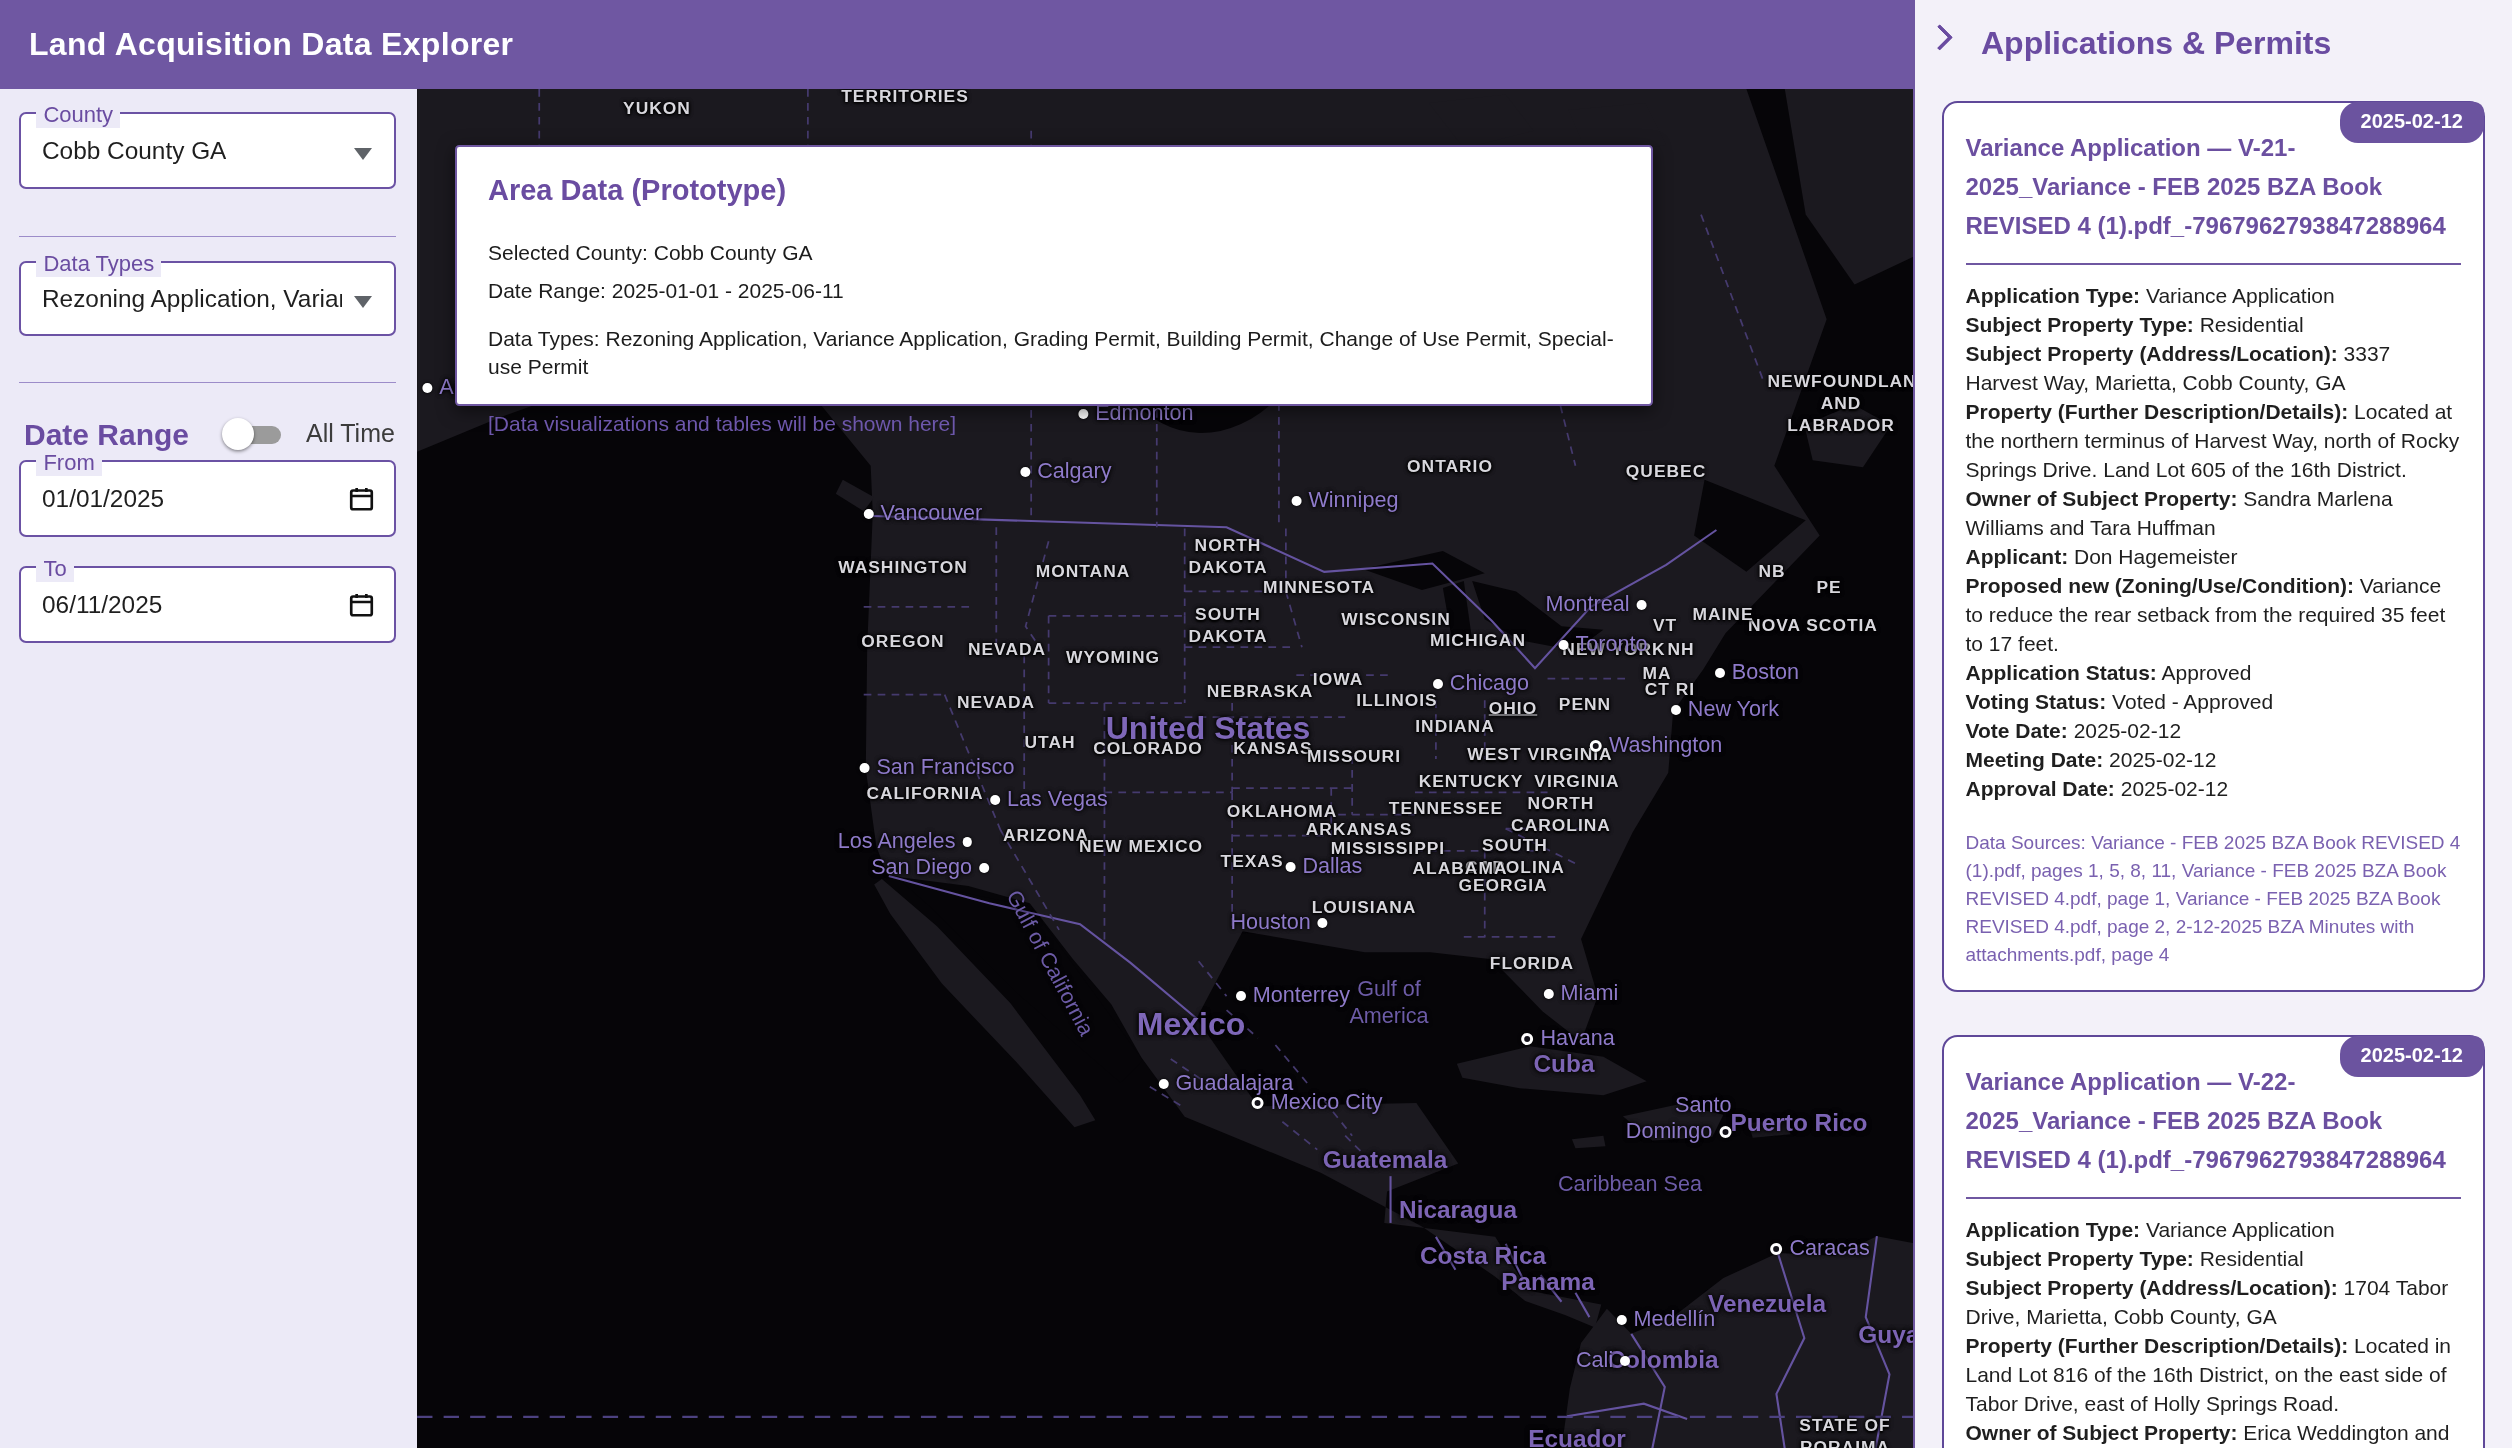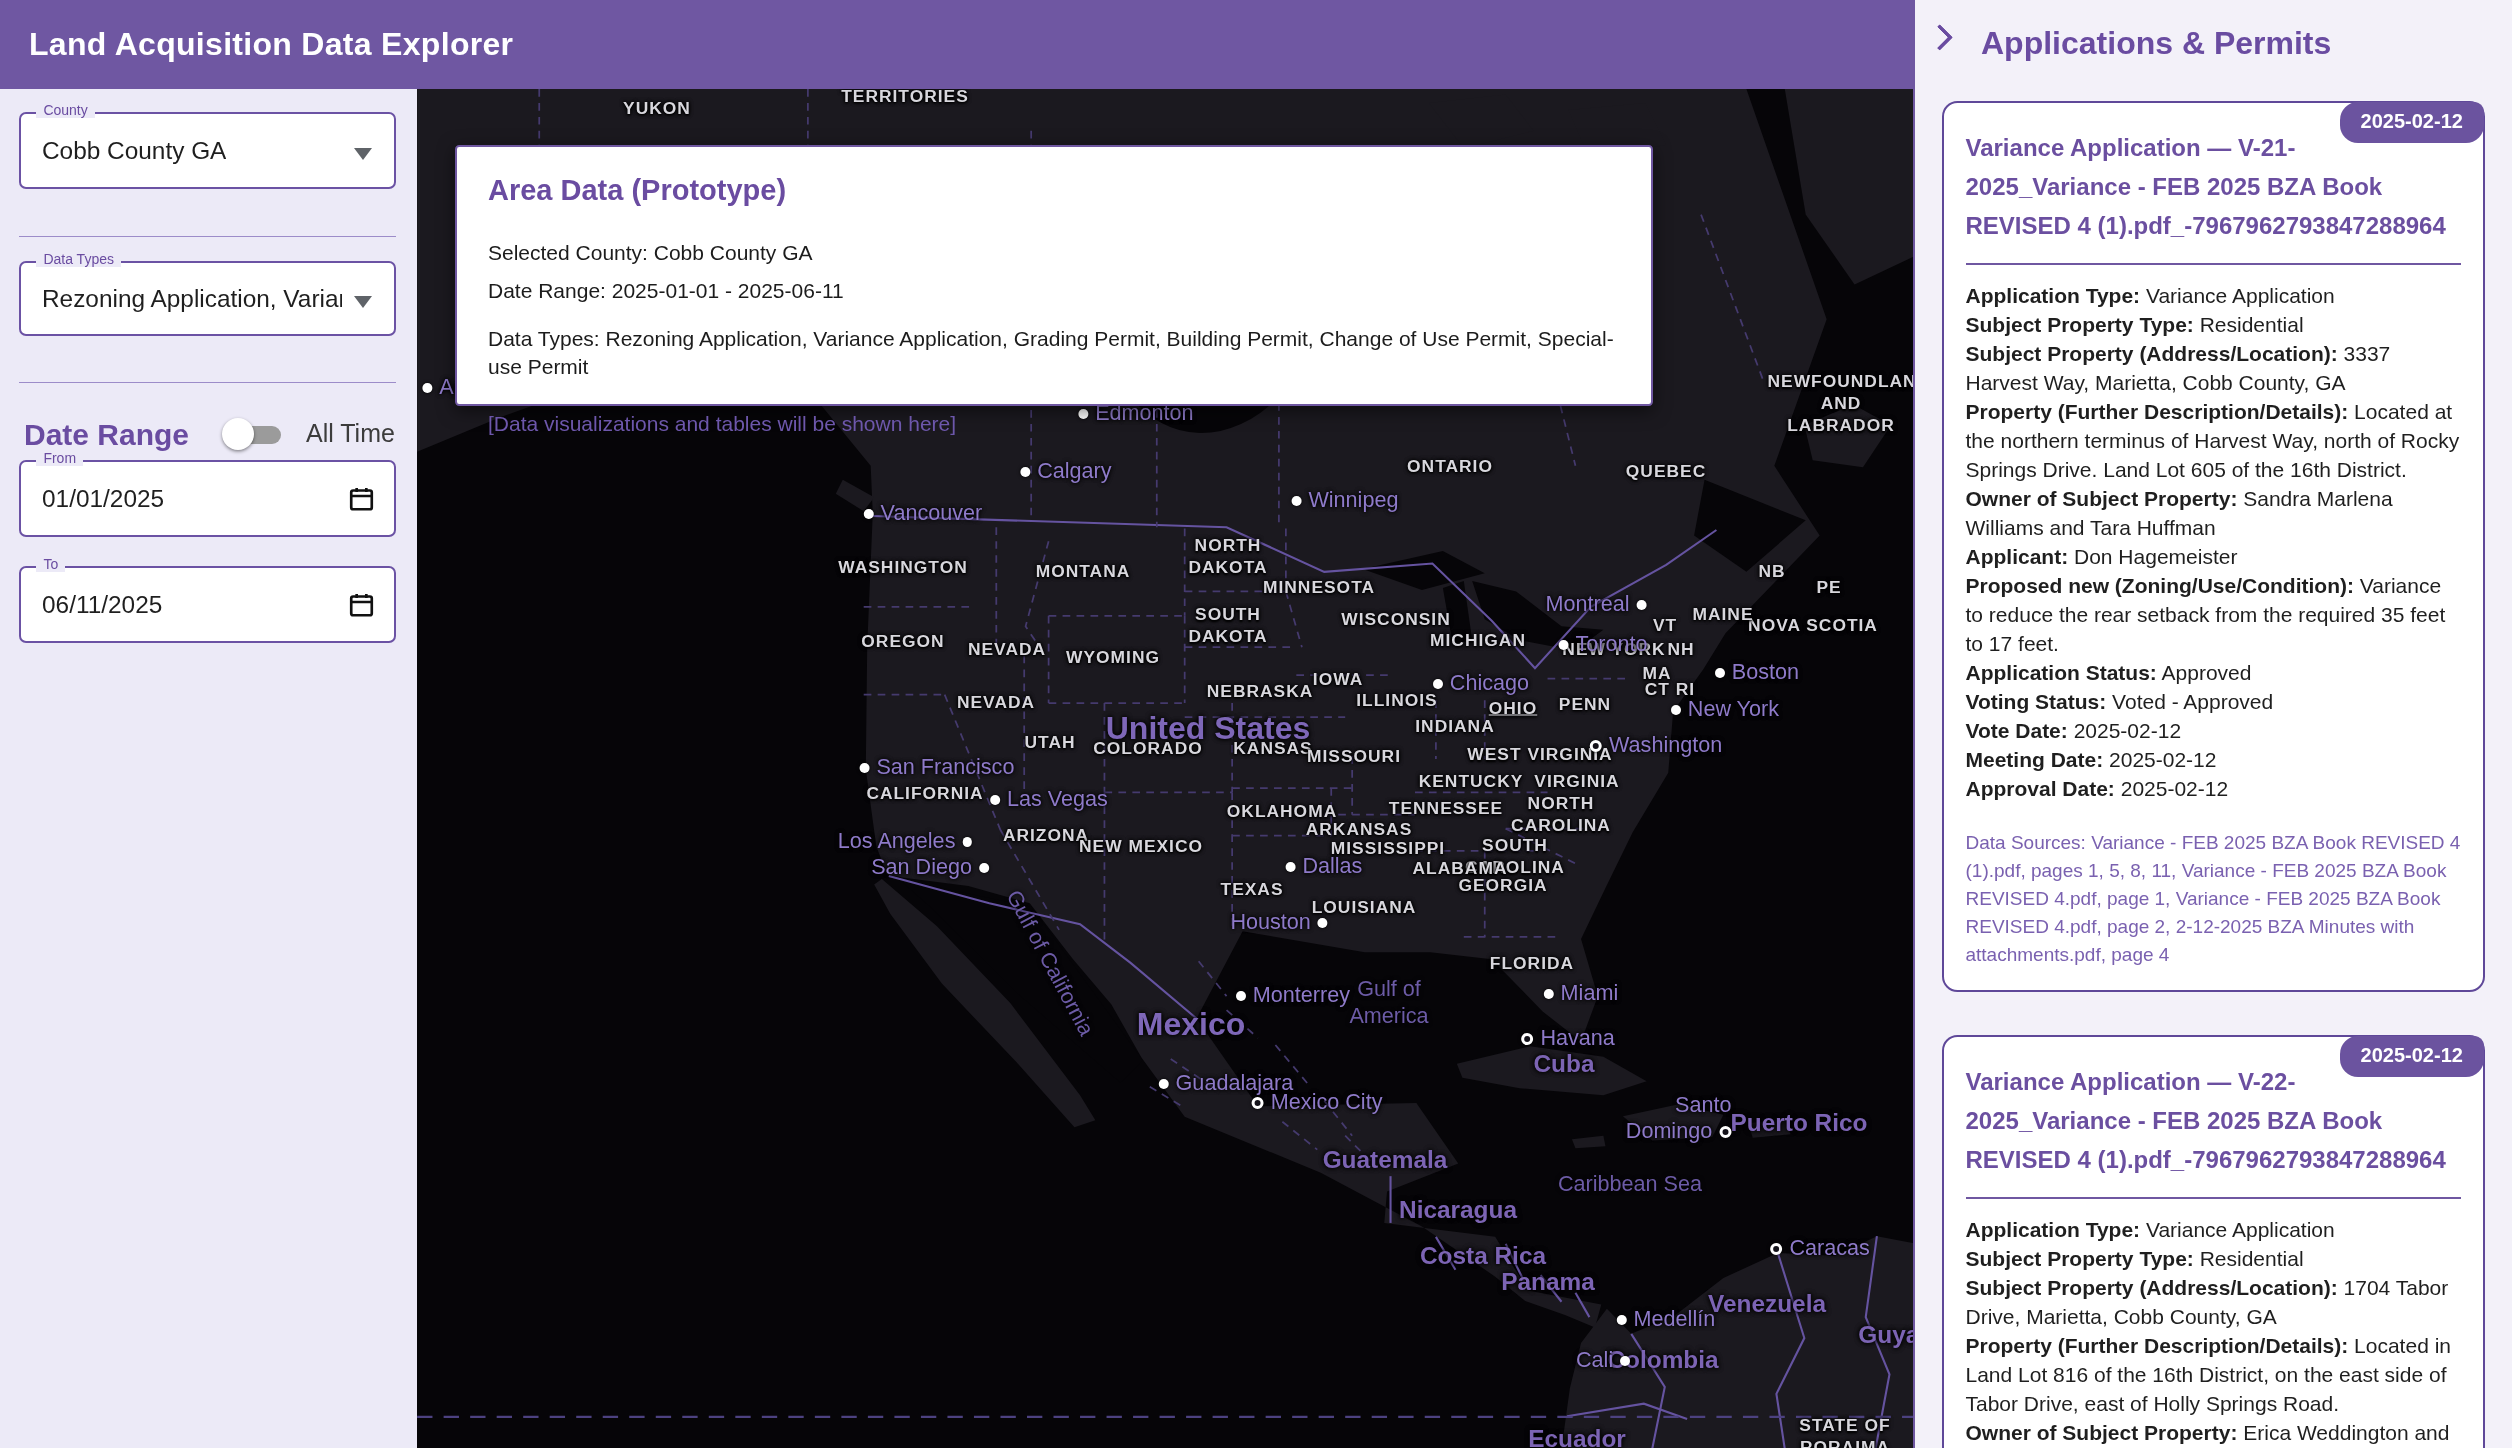--- a/index.html
+++ b/index.html
@@ -9,21 +9,21 @@
   
   .header{position:absolute;left:0;top:0;width:1913px;height:89px;background:#6f57a2;
     display:flex;align-items:center;z-index:10;}
   .header h1{color:#fff;font-size:32px;font-weight:700;margin:0 0 0 29px;letter-spacing:0.3px;}
 
   
   .sidebar{position:absolute;left:0;top:89px;width:417px;height:1360px;background:#eceaf7;z-index:9;}
   .field{position:absolute;left:19px;width:377px;background:#fff;border:2.1px solid #6b52a4;
     border-radius:7px;box-sizing:border-box;}
   .field .legend{position:absolute;top:-12px;left:15.4px;background:#eceaf7;padding:0 7px;
-    color:#6a4ca1;font-size:14px;}
+    color:#6a4ca1;font-size:22px;}
   .field .val{position:absolute;left:21px;top:50%;transform:translateY(-50%);font-size:24.4px;color:#1f1f1f;
     white-space:nowrap;overflow:hidden;max-width:300px;}
   .arrow-down{position:absolute;right:22px;top:50%;transform:translateY(-25%);width:0;height:0;
     border-left:9.8px solid transparent;border-right:9.8px solid transparent;border-top:12.6px solid #5f6368;}
   .cal{position:absolute;right:18px;top:50%;transform:translateY(-50%);width:29px;height:29px;color:#111;}
   .divider{position:absolute;left:19px;width:377px;border-top:1.4px solid #9c8cc9;}
   .dr-head{position:absolute;left:24px;top:408px;font-size:30px;font-weight:700;color:#6a4ca1;}
   .switch{position:absolute;left:222px;top:417px;width:67px;height:32px;}
   .switch .track{position:absolute;left:9.8px;top:7.7px;width:49px;height:18px;border-radius:9px;background:#9b9b9b;}
   .switch .thumb{position:absolute;left:0;top:0;width:32px;height:32px;border-radius:50%;background:#fff;
@@ -273,21 +273,21 @@
         <span class="lbl st" style="left: 508px; top: 704px;">CALIFORNIA</span>
         <span class="lbl st" style="left: 865px; top: 722px;">OKLAHOMA</span>
         <span class="lbl st" style="left: 1029px; top: 719px;">TENNESSEE</span>
         <span class="lbl st wrap" style="left: 1144px; top: 726px;">NORTH CAROLINA</span>
         <span class="lbl st" style="left: 942px; top: 740px;">ARKANSAS</span>
         <span class="lbl st" style="left: 629px; top: 746px;">ARIZONA</span>
         <span class="lbl st" style="left: 724px; top: 757px;">NEW MEXICO</span>
         <span class="lbl st" style="left: 971px; top: 759px;">MISSISSIPPI</span>
         <span class="lbl st wrap" style="left: 1098px; top: 768px;">SOUTH CAROLINA</span>
         <span class="lbl st" style="left: 1043px; top: 779px;">ALABAMA</span>
-        <span class="lbl st" style="left: 835px; top: 800px; text-align: right;">TEXAS</span>
+        <span class="lbl st" style="left: 835px; top: 772px; text-align: right;">TEXAS</span>
         <span class="lbl st" style="left: 947px; top: 818px;">LOUISIANA</span>
         <span class="lbl st" style="left: 1086px; top: 796px;">GEORGIA</span>
         <span class="lbl st" style="left: 1115px; top: 874px;">FLORIDA</span>
         <span class="lbl st wrap" style="left: 1428px; top: 1300px; margin-top: 48px;">STATE OF RORAIMA</span>
         <span class="lbl ctry" style="left: 791px; top: 639px;">United States</span>
         <span class="lbl ctry" style="left: 774px; top: 935px;">Mexico</span>
         <span class="lbl csm" style="left: 1147px; top: 975px;">Cuba</span>
         <span class="lbl csm" style="left: 968px; top: 1071px;">Guatemala</span>
         <span class="lbl csm" style="left: 1041px; top: 1121px;">Nicaragua</span>
         <span class="lbl csm" style="left: 1066px; top: 1167px;">Costa Rica</span>

